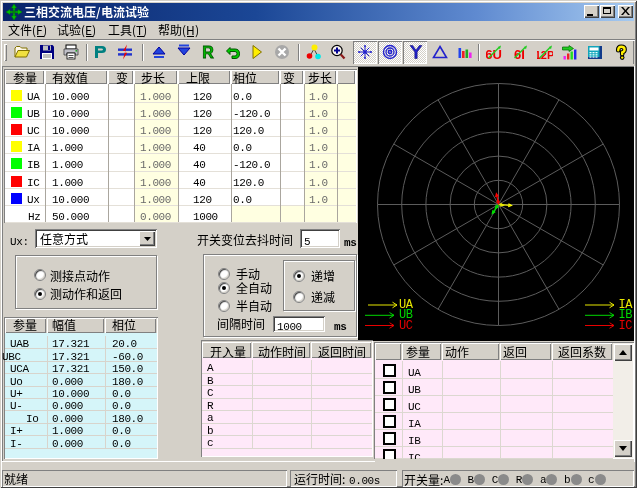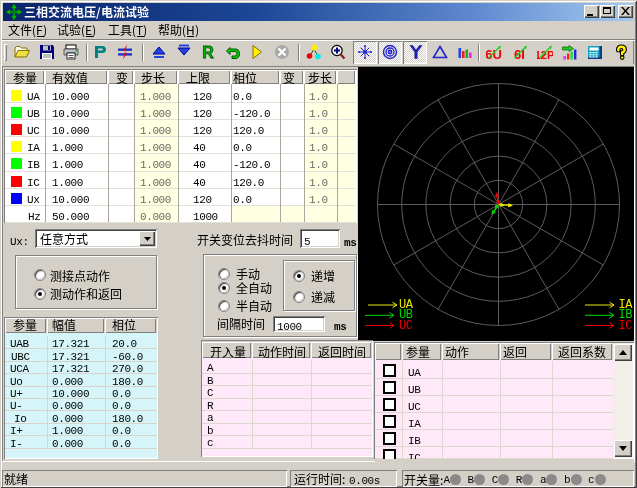--- a/index.html
+++ b/index.html
@@ -411,41 +411,41 @@
 <svg style="position:absolute;left:112px;top:316.0px;overflow:visible" width="25" height="19" viewBox="0 -14.00 25 19">
     <path d="M6.55 -6.17 L10.19 -6.17 L10.19 -4.0 L6.55 -4.0 L6.55 -6.17 Z M6.55 -7.0 L6.55 -9.14 L10.19 -9.14 L10.19 -7.0 L6.55 -7.0 Z M6.55 -3.17 L10.19 -3.17 L10.19 -0.81 L6.55 -0.81 L6.55 -3.17 Z M5.67 -10.0 L5.67 0.86 L6.55 0.86 L6.55 0.0 L10.19 0.0 L10.19 0.81 L11.09 0.81 L11.09 -10.0 L5.67 -10.0 Z M2.56 -10.89 L2.56 -8.16 L0.61 -8.16 L0.61 -7.3 L2.45 -7.3 Q2.03 -5.45 1.6 -4.47 Q1.17 -3.48 0.34 -2.41 Q0.48 -2.17 0.6 -1.97 Q0.72 -1.77 0.81 -1.5 Q1.45 -2.42 1.77 -3.13 Q2.09 -3.84 2.56 -5.27 L2.56 0.94 L3.44 0.94 L3.44 -4.97 Q3.89 -4.36 4.16 -3.98 Q4.44 -3.59 4.66 -3.2 L5.2 -3.94 Q4.95 -4.27 4.41 -4.94 Q3.86 -5.61 3.44 -6.05 L3.44 -7.3 L5.16 -7.3 L5.16 -8.16 L3.44 -8.16 L3.44 -10.89 L2.56 -10.89 Z M16.42 -8.88 L16.42 -8.0 L22.95 -8.0 L22.95 -8.88 L16.42 -8.88 Z M17.2 -7.02 Q17.56 -5.2 17.74 -4.01 Q17.92 -2.81 18.03 -1.45 L18.91 -1.73 Q18.8 -3.06 18.61 -4.23 Q18.42 -5.39 18.03 -7.22 L17.2 -7.02 Z M18.83 -10.88 Q19.06 -10.28 19.18 -9.89 Q19.3 -9.5 19.39 -9.0 L20.3 -9.27 Q20.17 -9.77 20.04 -10.14 Q19.91 -10.52 19.69 -11.11 L18.83 -10.88 Z M15.91 -0.86 L15.91 0.0 L23.45 0.0 L23.45 -0.86 L20.97 -0.86 Q21.41 -2.59 21.66 -3.87 Q21.91 -5.14 22.22 -7.14 L21.28 -7.31 Q21.06 -5.36 20.82 -3.98 Q20.58 -2.61 20.12 -0.86 L15.91 -0.86 Z M15.42 -10.97 Q14.75 -9.17 14.19 -8.25 Q13.62 -7.33 12.45 -6.08 Q12.61 -5.86 12.74 -5.6 Q12.88 -5.34 12.97 -5.12 Q13.38 -5.58 13.57 -5.84 Q13.77 -6.11 14.16 -6.69 L14.16 1.0 L15.05 1.0 L15.05 -8.19 Q15.52 -9.0 15.73 -9.43 Q15.94 -9.86 16.28 -10.72 L15.42 -10.97 Z" fill="#000000"></path>
   </svg>
 <div style="position:absolute;left:46.5px;top:335.8px;width:1px;height:111.8px;background:#d8d4cc;"></div>
 <div style="position:absolute;left:105.2px;top:335.8px;width:1px;height:111.8px;background:#d8d4cc;"></div>
 <div style="position:absolute;left:5px;top:348.2px;width:152px;height:1px;background:#d8d4cc;"></div>
 <div style="position:absolute;left:10px;top:338.2px;font:11px 'Liberation Mono',monospace;color:#000;white-space:pre;letter-spacing:-0.4px">UAB</div>
 <div style="position:absolute;left:52px;top:338.2px;font:11px 'Liberation Mono',monospace;color:#000;white-space:pre;letter-spacing:-0.4px">17.321</div>
 <div style="position:absolute;left:112px;top:338.2px;font:11px 'Liberation Mono',monospace;color:#000;white-space:pre;letter-spacing:-0.4px">20.0</div>
 <div style="position:absolute;left:5px;top:360.6px;width:152px;height:1px;background:#d8d4cc;"></div>
-<div style="position:absolute;left:11px;top:350.6px;font:11px 'Liberation Mono',monospace;color:#000;white-space:pre;letter-spacing:-0.4px">UBC</div>
+<div style="position:absolute;left:2px;top:350.6px;font:11px 'Liberation Mono',monospace;color:#000;white-space:pre;letter-spacing:-0.4px">UBC</div>
 <div style="position:absolute;left:52px;top:350.6px;font:11px 'Liberation Mono',monospace;color:#000;white-space:pre;letter-spacing:-0.4px">17.321</div>
 <div style="position:absolute;left:112px;top:350.6px;font:11px 'Liberation Mono',monospace;color:#000;white-space:pre;letter-spacing:-0.4px">-60.0</div>
 <div style="position:absolute;left:5px;top:373.1px;width:152px;height:1px;background:#d8d4cc;"></div>
 <div style="position:absolute;left:10px;top:363.0px;font:11px 'Liberation Mono',monospace;color:#000;white-space:pre;letter-spacing:-0.4px">UCA</div>
 <div style="position:absolute;left:52px;top:363.0px;font:11px 'Liberation Mono',monospace;color:#000;white-space:pre;letter-spacing:-0.4px">17.321</div>
-<div style="position:absolute;left:112px;top:363.0px;font:11px 'Liberation Mono',monospace;color:#000;white-space:pre;letter-spacing:-0.4px">270.0</div>
+<div style="position:absolute;left:112px;top:363.0px;font:11px 'Liberation Mono',monospace;color:#000;white-space:pre;letter-spacing:-0.4px">150.0</div>
 <div style="position:absolute;left:5px;top:385.5px;width:152px;height:1px;background:#d8d4cc;"></div>
 <div style="position:absolute;left:10px;top:375.5px;font:11px 'Liberation Mono',monospace;color:#000;white-space:pre;letter-spacing:-0.4px">Uo</div>
 <div style="position:absolute;left:52px;top:375.5px;font:11px 'Liberation Mono',monospace;color:#000;white-space:pre;letter-spacing:-0.4px">0.000</div>
 <div style="position:absolute;left:112px;top:375.5px;font:11px 'Liberation Mono',monospace;color:#000;white-space:pre;letter-spacing:-0.4px">180.0</div>
 <div style="position:absolute;left:5px;top:397.9px;width:152px;height:1px;background:#d8d4cc;"></div>
 <div style="position:absolute;left:10px;top:387.9px;font:11px 'Liberation Mono',monospace;color:#000;white-space:pre;letter-spacing:-0.4px">U+</div>
 <div style="position:absolute;left:52px;top:387.9px;font:11px 'Liberation Mono',monospace;color:#000;white-space:pre;letter-spacing:-0.4px">10.000</div>
 <div style="position:absolute;left:112px;top:387.9px;font:11px 'Liberation Mono',monospace;color:#000;white-space:pre;letter-spacing:-0.4px">0.0</div>
 <div style="position:absolute;left:5px;top:410.3px;width:152px;height:1px;background:#d8d4cc;"></div>
 <div style="position:absolute;left:10px;top:400.3px;font:11px 'Liberation Mono',monospace;color:#000;white-space:pre;letter-spacing:-0.4px">U-</div>
 <div style="position:absolute;left:52px;top:400.3px;font:11px 'Liberation Mono',monospace;color:#000;white-space:pre;letter-spacing:-0.4px">0.000</div>
 <div style="position:absolute;left:112px;top:400.3px;font:11px 'Liberation Mono',monospace;color:#000;white-space:pre;letter-spacing:-0.4px">0.0</div>
 <div style="position:absolute;left:5px;top:422.7px;width:152px;height:1px;background:#d8d4cc;"></div>
-<div style="position:absolute;left:14px;top:412.7px;font:11px 'Liberation Mono',monospace;color:#000;white-space:pre;letter-spacing:-0.4px">Io</div>
+<div style="position:absolute;left:26px;top:412.7px;font:11px 'Liberation Mono',monospace;color:#000;white-space:pre;letter-spacing:-0.4px">Io</div>
 <div style="position:absolute;left:52px;top:412.7px;font:11px 'Liberation Mono',monospace;color:#000;white-space:pre;letter-spacing:-0.4px">0.000</div>
 <div style="position:absolute;left:112px;top:412.7px;font:11px 'Liberation Mono',monospace;color:#000;white-space:pre;letter-spacing:-0.4px">180.0</div>
 <div style="position:absolute;left:5px;top:435.2px;width:152px;height:1px;background:#d8d4cc;"></div>
 <div style="position:absolute;left:10px;top:425.1px;font:11px 'Liberation Mono',monospace;color:#000;white-space:pre;letter-spacing:-0.4px">I+</div>
 <div style="position:absolute;left:52px;top:425.1px;font:11px 'Liberation Mono',monospace;color:#000;white-space:pre;letter-spacing:-0.4px">1.000</div>
 <div style="position:absolute;left:112px;top:425.1px;font:11px 'Liberation Mono',monospace;color:#000;white-space:pre;letter-spacing:-0.4px">0.0</div>
 <div style="position:absolute;left:5px;top:447.6px;width:152px;height:1px;background:#d8d4cc;"></div>
 <div style="position:absolute;left:10px;top:437.6px;font:11px 'Liberation Mono',monospace;color:#000;white-space:pre;letter-spacing:-0.4px">I-</div>
 <div style="position:absolute;left:52px;top:437.6px;font:11px 'Liberation Mono',monospace;color:#000;white-space:pre;letter-spacing:-0.4px">0.000</div>
 <div style="position:absolute;left:112px;top:437.6px;font:11px 'Liberation Mono',monospace;color:#000;white-space:pre;letter-spacing:-0.4px">0.0</div>

